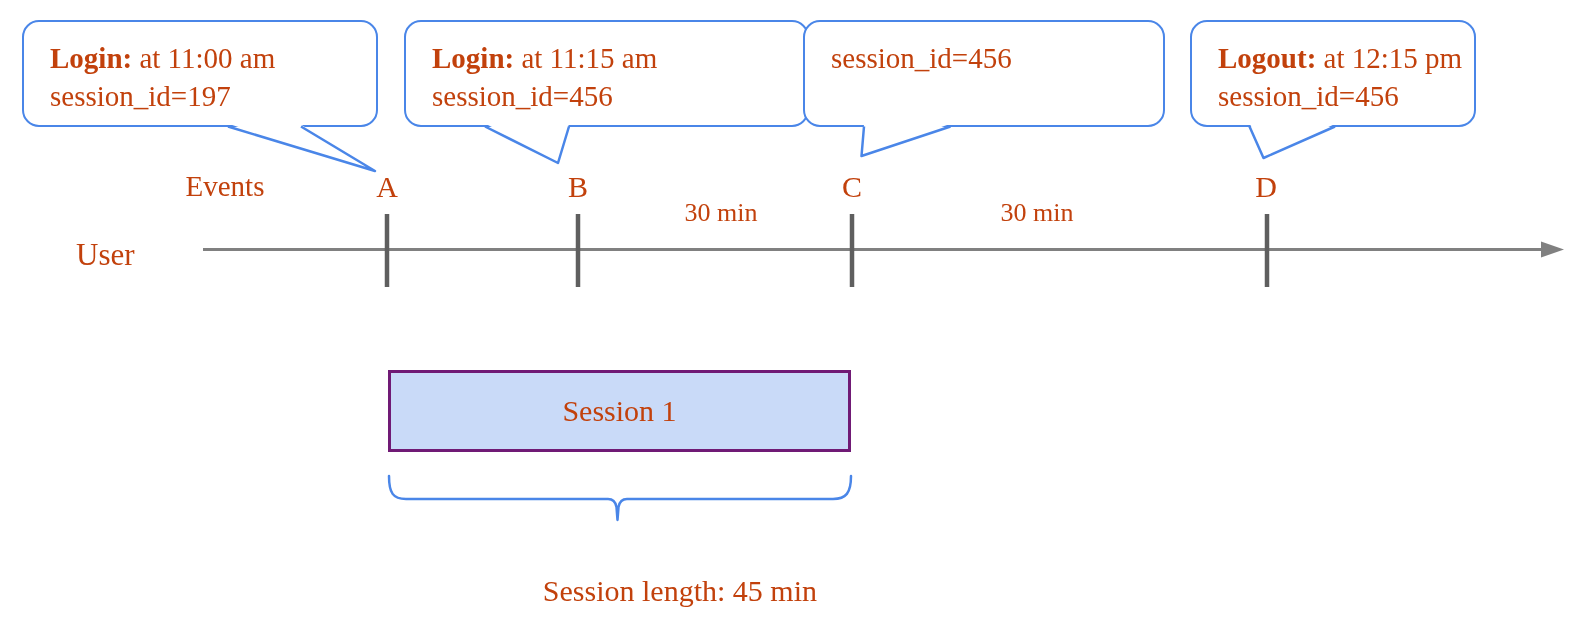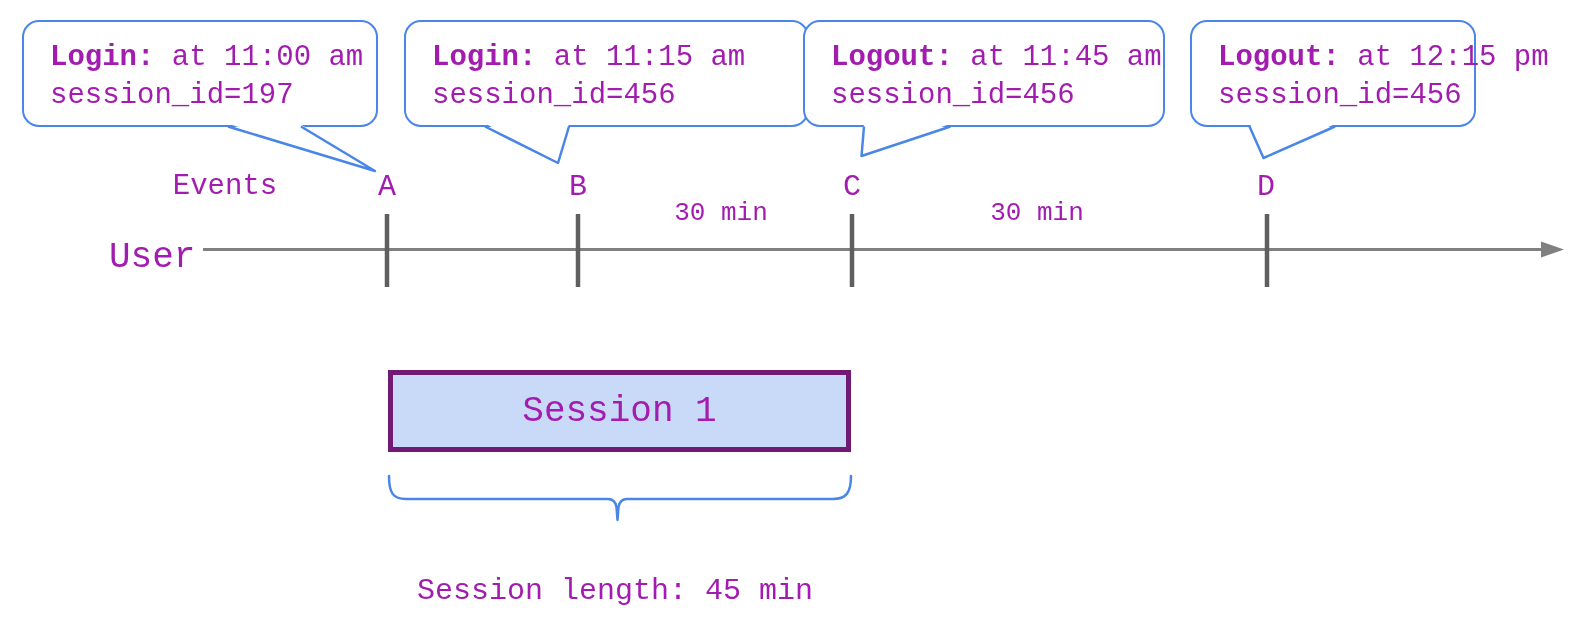--- a/index.html
+++ b/index.html
@@ -1,79 +1,77 @@
 <!DOCTYPE html>
 <html><head>
 <meta charset="utf-8">
 <style>
   html,body{margin:0;padding:0;background:#ffffff;}
   .canvas{
     position:relative;
     width:1574px;height:630px;
     background:#ffffff;
-    font-family:Liberation Mono, monospace;
-    color:#a21caf;
+    font-family:Liberation Serif, serif;
+    color:#c2410c;
     overflow:hidden;
   }
   .callout{
     position:absolute;top:20px;height:107px;
     background:#ffffff;
     border:2.5px solid #4a86e8;
     border-radius:17px;
     box-sizing:border-box;
     padding:17px 0 0 26px;
     font-size:29px;line-height:38px;
     white-space:nowrap;
   }
   .callout .bold{font-weight:bold;}
   .callout-1{left:22px;width:356px;}
   .callout-2{left:404px;width:405px;}
   .callout-3{left:803px;width:362px;}
   .callout-4{left:1190px;width:286px;}
   .label{position:absolute;white-space:nowrap;}
   .events-label{left:160px;top:170px;width:130px;font-size:29px;text-align:center;}
-  .user-label{left:109px;top:237px;font-size:36px;}
+  .user-label{left:76px;top:237px;font-size:31px;}
   .marker{top:170px;width:60px;font-size:30px;text-align:center;}
   .marker-a{left:357px;}
   .marker-b{left:548px;}
   .marker-c{left:822px;}
   .marker-d{left:1236px;}
   .interval{top:198px;width:140px;font-size:26px;text-align:center;}
   .interval-1{left:406px;}
   .interval-2{left:651px;}
   .interval-3{left:967px;}
   .session-box{
     position:absolute;left:388px;top:370px;width:463px;height:82px;
-    background:#c9daf8;border:5px solid #701a75;box-sizing:border-box;
+    background:#c9daf8;border:3px solid #701a75;box-sizing:border-box;
     display:flex;align-items:center;justify-content:center;
-    font-size:36px;
+    font-size:30px;
   }
-  .session-length{left:417px;top:574px;width:400px;font-size:30px;text-align:left;}
+  .session-length{left:417px;top:574px;width:400px;font-size:30px;text-align:right;}
   svg.overlay{position:absolute;left:0;top:0;pointer-events:none;}
 </style>
 </head>
 <body>
 
 <div class="canvas">
 
   <div class="callout callout-1">
     <div><span class="bold">Login:</span>
       <span>at 11:00 am</span></div>
     <div>session_id=197</div>
   </div>
 
   <div class="callout callout-2">
     <div><span class="bold">Login:</span>
       <span>at 11:15 am</span></div>
     <div>session_id=456</div>
   </div>
 
   <div class="callout callout-3">
-    <div><span class="bold">Logout:</span>
-      <span>at 11:45 am</span></div>
     <div>session_id=456</div>
   </div>
 
   <div class="callout callout-4">
     <div><span class="bold">Logout:</span>
       <span>at 12:15 pm</span></div>
     <div>session_id=456</div>
   </div>
 
   <div class="label events-label">Events</div>

